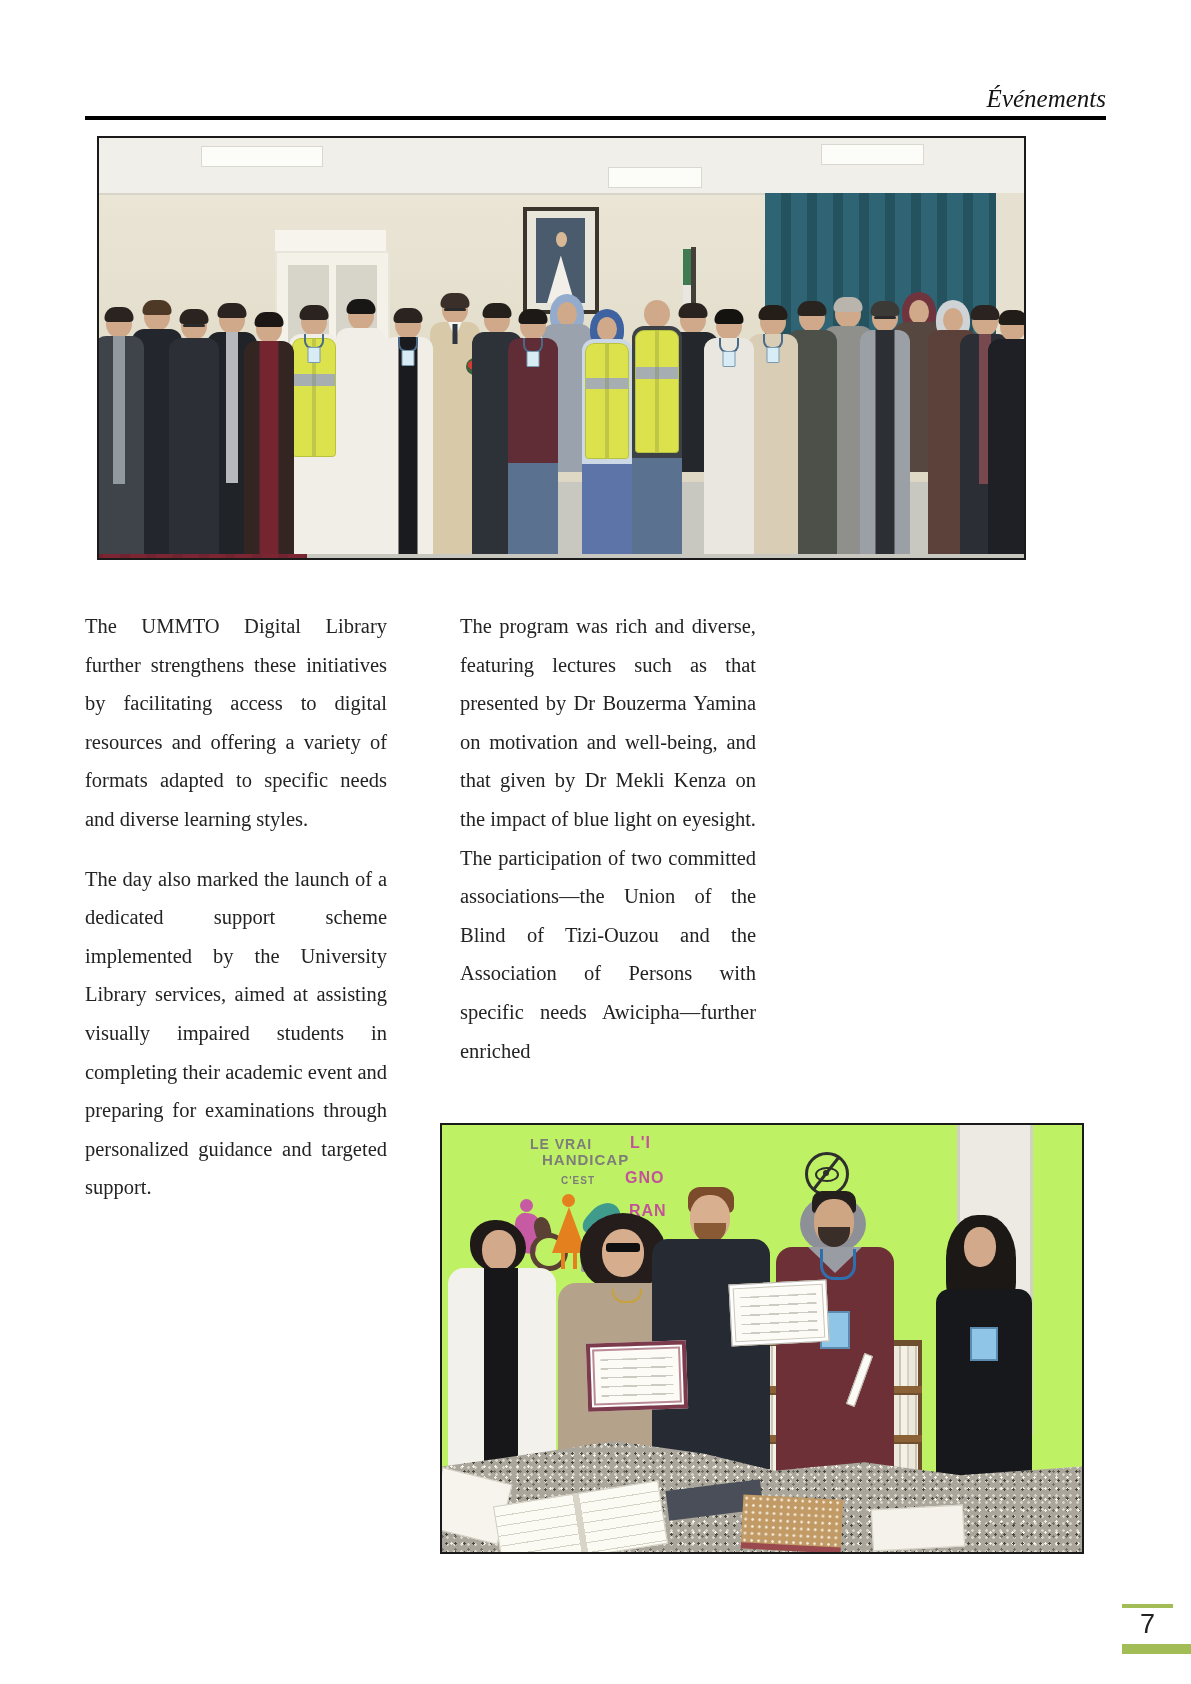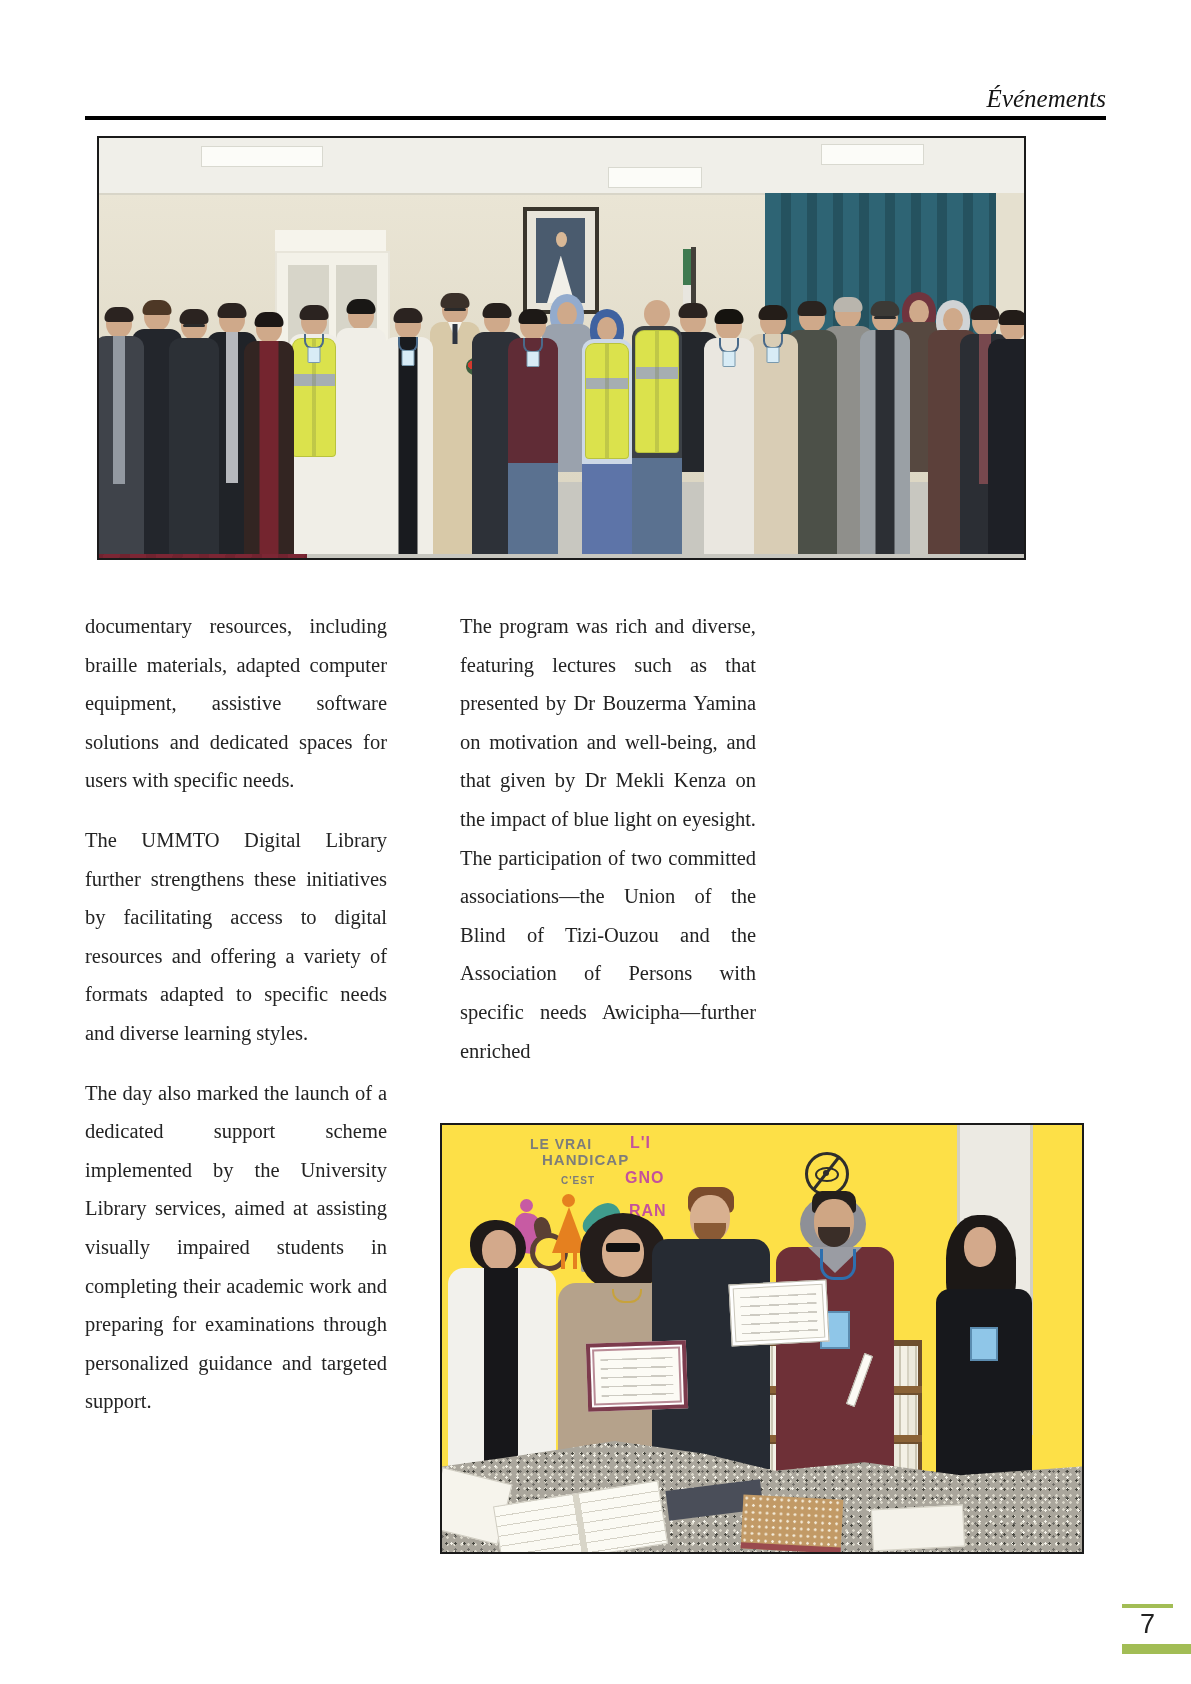--- a/index.html
+++ b/index.html
@@ -79,21 +79,21 @@
   
   .col{position:absolute;top:607px;}
   .col p{margin:0 0 21px;font-size:20.5px;line-height:38.6px;text-align:justify;}
   .col1{left:85px;width:302px;}
   .col2{left:460px;width:296px;}
   .col3{left:797px;width:300px;}
   .signature{margin-top:75px;text-align:center;font-weight:bold;font-size:20.5px;line-height:33px;color:#101010;}
 
   
   .photo2{position:absolute;left:440px;top:1123px;width:640px;height:427px;border:2px solid #1a1a1a;
-          background:#fde047;overflow:hidden;}
+          background:#bef264;overflow:hidden;}
   .p2-door{position:absolute;left:515px;top:0;width:70px;height:310px;background:#eceae3;
            border-left:3px solid #d2cfc4;border-right:3px solid #d2cfc4;z-index:2;}
   .mural-gray{position:absolute;color:#7d7d7a;font-family:"Liberation Sans",sans-serif;font-weight:bold;z-index:2;letter-spacing:1px;}
   .mural-pink{position:absolute;color:#c4529b;font-family:"Liberation Sans",sans-serif;font-weight:bold;z-index:2;letter-spacing:1px;}
   .mf{position:absolute;z-index:2;}
   .p2-eye{position:absolute;left:363px;top:27px;width:38px;height:38px;border:3px solid #2e2e2c;
           border-radius:50%;z-index:2;}
   .p2-eye-eye{position:absolute;left:7px;top:12px;width:20px;height:11px;border:2px solid #2e2e2c;border-radius:50%;}
   .p2-eye-pupil{position:absolute;left:15px;top:15px;width:6px;height:6px;background:#2e2e2c;border-radius:50%;}
   .p2-eye-slash{position:absolute;left:17px;top:-3px;width:3px;height:42px;background:#2e2e2c;transform:rotate(38deg);}
@@ -318,23 +318,22 @@
           <div class="phead" style="background:#cfa98a"></div>
           <div class="phair" style="background:#221c18"></div>
           <div class="pbody" style="background:#1e2026"></div>
         </div>
       </div>
     <div class="ph1-table"></div>
     <div class="ph1-projector"></div>
   </div>
 
   <div class="col col1">
-    <p>documentary resources, including braille materials, adapted computer equipment, assistive software solutions and dedicated spaces for users with specific needs.</p>
     <p>The UMMTO Digital Library further strengthens these initiatives by facilitating access to digital resources and offering a variety of formats adapted to specific needs and diverse learning styles.</p>
-    <p>The day also marked the launch of a dedicated support scheme implemented by the University Library services, aimed at assisting visually impaired students in completing their academic work and preparing for examinations through personalized guidance and targeted support.</p>
+    <p>The day also marked the launch of a dedicated support scheme implemented by the University Library services, aimed at assisting visually impaired students in completing their academic event and preparing for examinations through personalized guidance and targeted support.</p>
   </div>
   <div class="col col2">
     <p>The program was rich and diverse, featuring lectures such as that presented by Dr Bouzerma Yamina on motivation and well-being, and that given by Dr Mekli Kenza on the impact of blue light on eyesight. The participation of two committed associations—the Union of the Blind of Tizi-Ouzou and the Association of Persons with specific needs Awicipha—further enriched</p>
   </div>
   <div class="col col3">
   </div>
 
   <div class="photo2">
     <div class="p2-door"></div>
 

